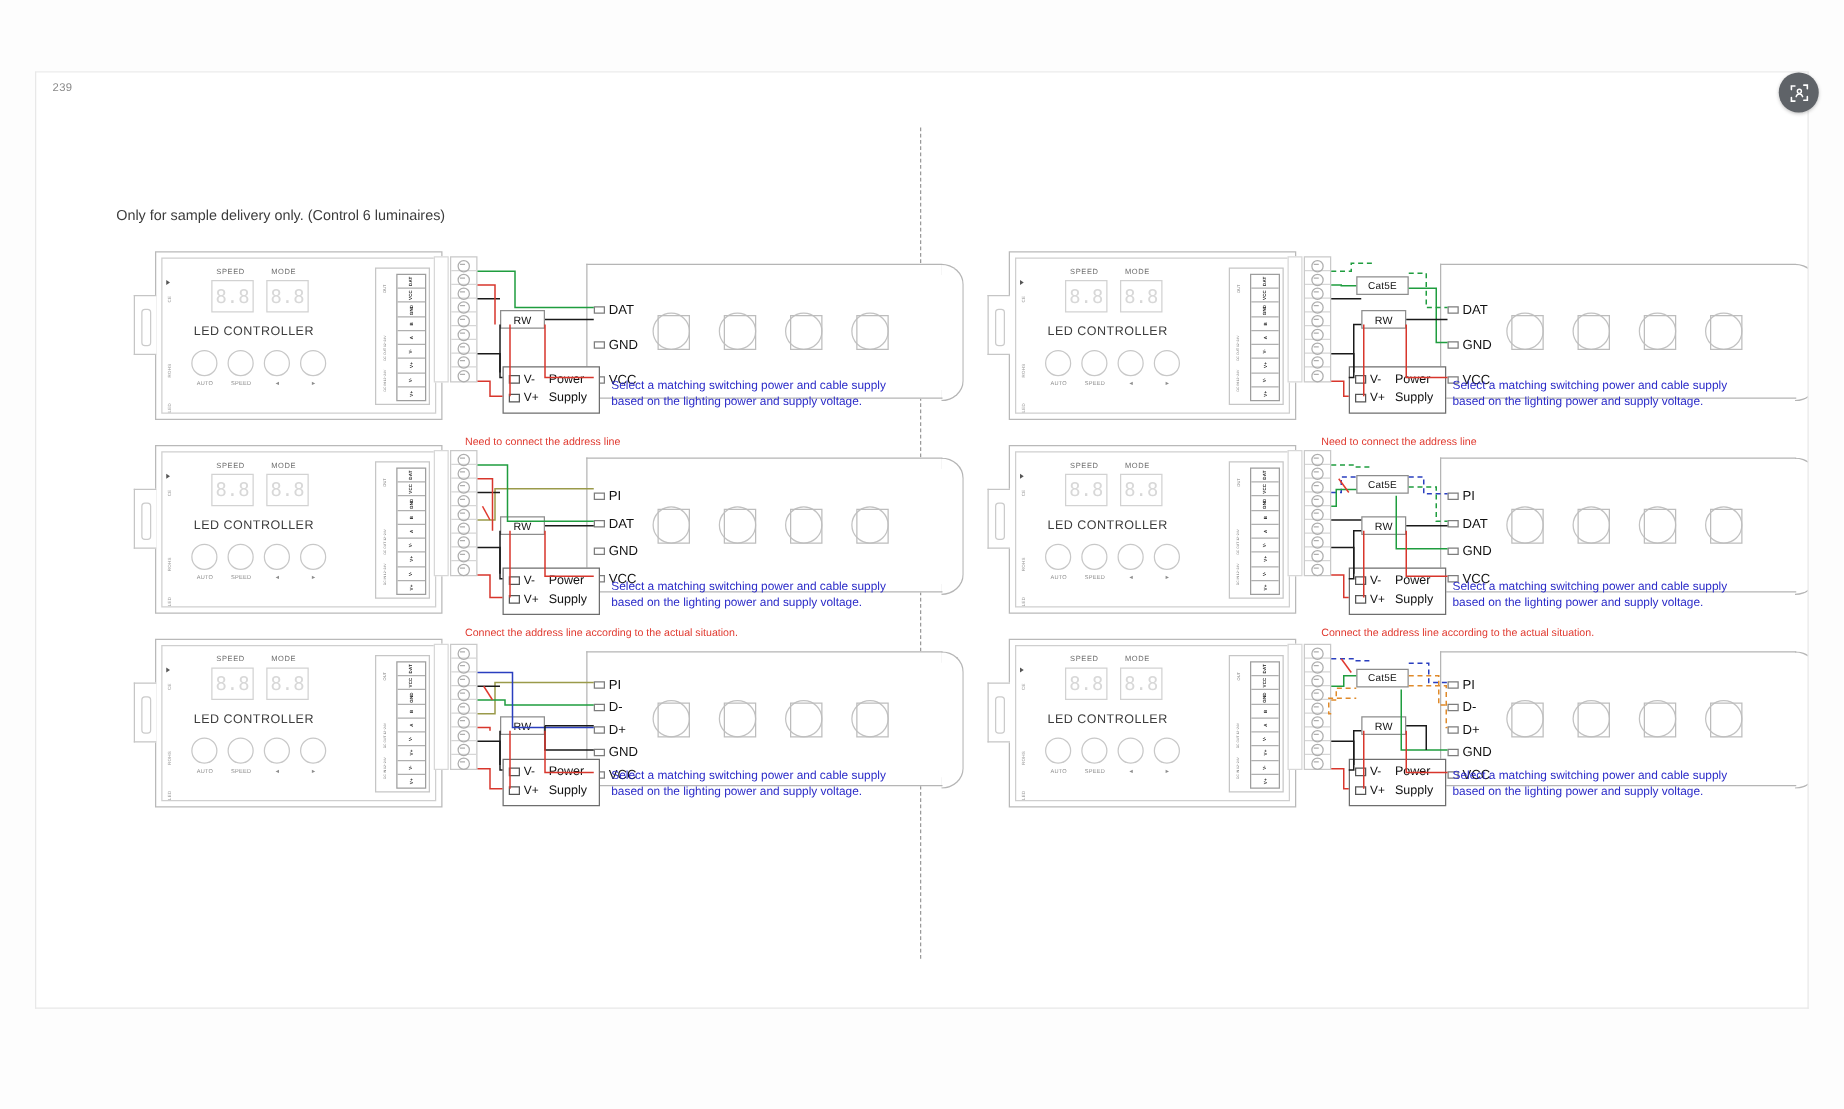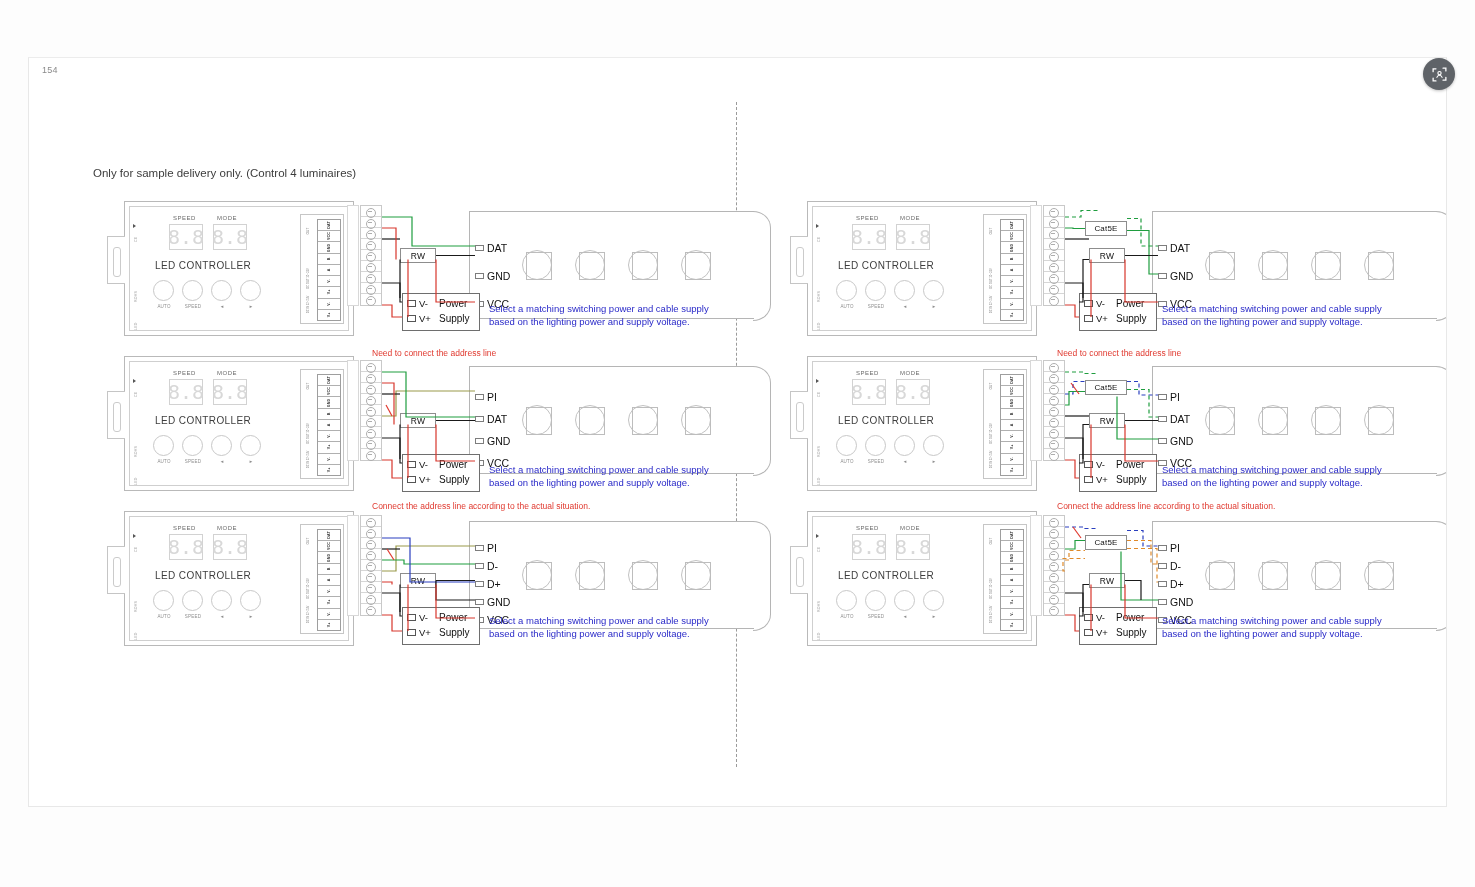--- a/index.html
+++ b/index.html
@@ -131,21 +131,21 @@
   .seg-box {
     position: absolute;
     width: 34px; height: 26px;
     border: 1px solid #d2d2d2;
     display: flex; align-items: center; justify-content: center;
     gap: 2px;
     background: #fff;
   }
   .seg-digit {
     font-family: "DejaVu Sans Mono", monospace;
-    font-size: 20px;
+    font-size: 15px;
     color: #d8d8d8;
     line-height: 1;
   }
   .ctrl-title {
     position: absolute;
     font-size: 10px;
     color: #3d3d3d;
     letter-spacing: 0.4px;
     white-space: nowrap;
   }
@@ -355,25 +355,25 @@
     overflow: visible;
     pointer-events: none;
   }
 </style>
 </head>
 <body>
 
 <div id="viewer">
 
   <div id="page">
-    <div id="page-number">154</div>
+    <div id="page-number">239</div>
 
     <div class="divider"></div>
 
-    <div class="col-heading" id="heading-left">Only for sample delivery only. (Control 4 luminaires)</div>
+    <div class="col-heading" id="heading-left">Only for sample delivery only. (Control 6 luminaires)</div>
 
     <div id="diagrams-root">
         <div class="diagram" style="left: 55px; top: 135px;">
           <div class="ctrl">
             <div class="ctrl-inner"></div>
             <div class="ctrl-ear"></div>
             <div class="side-arrow"></div>
             <div class="side-lbl a">CE</div>
             <div class="side-lbl b">ROHS</div>
             <div class="side-lbl c">LED</div>

